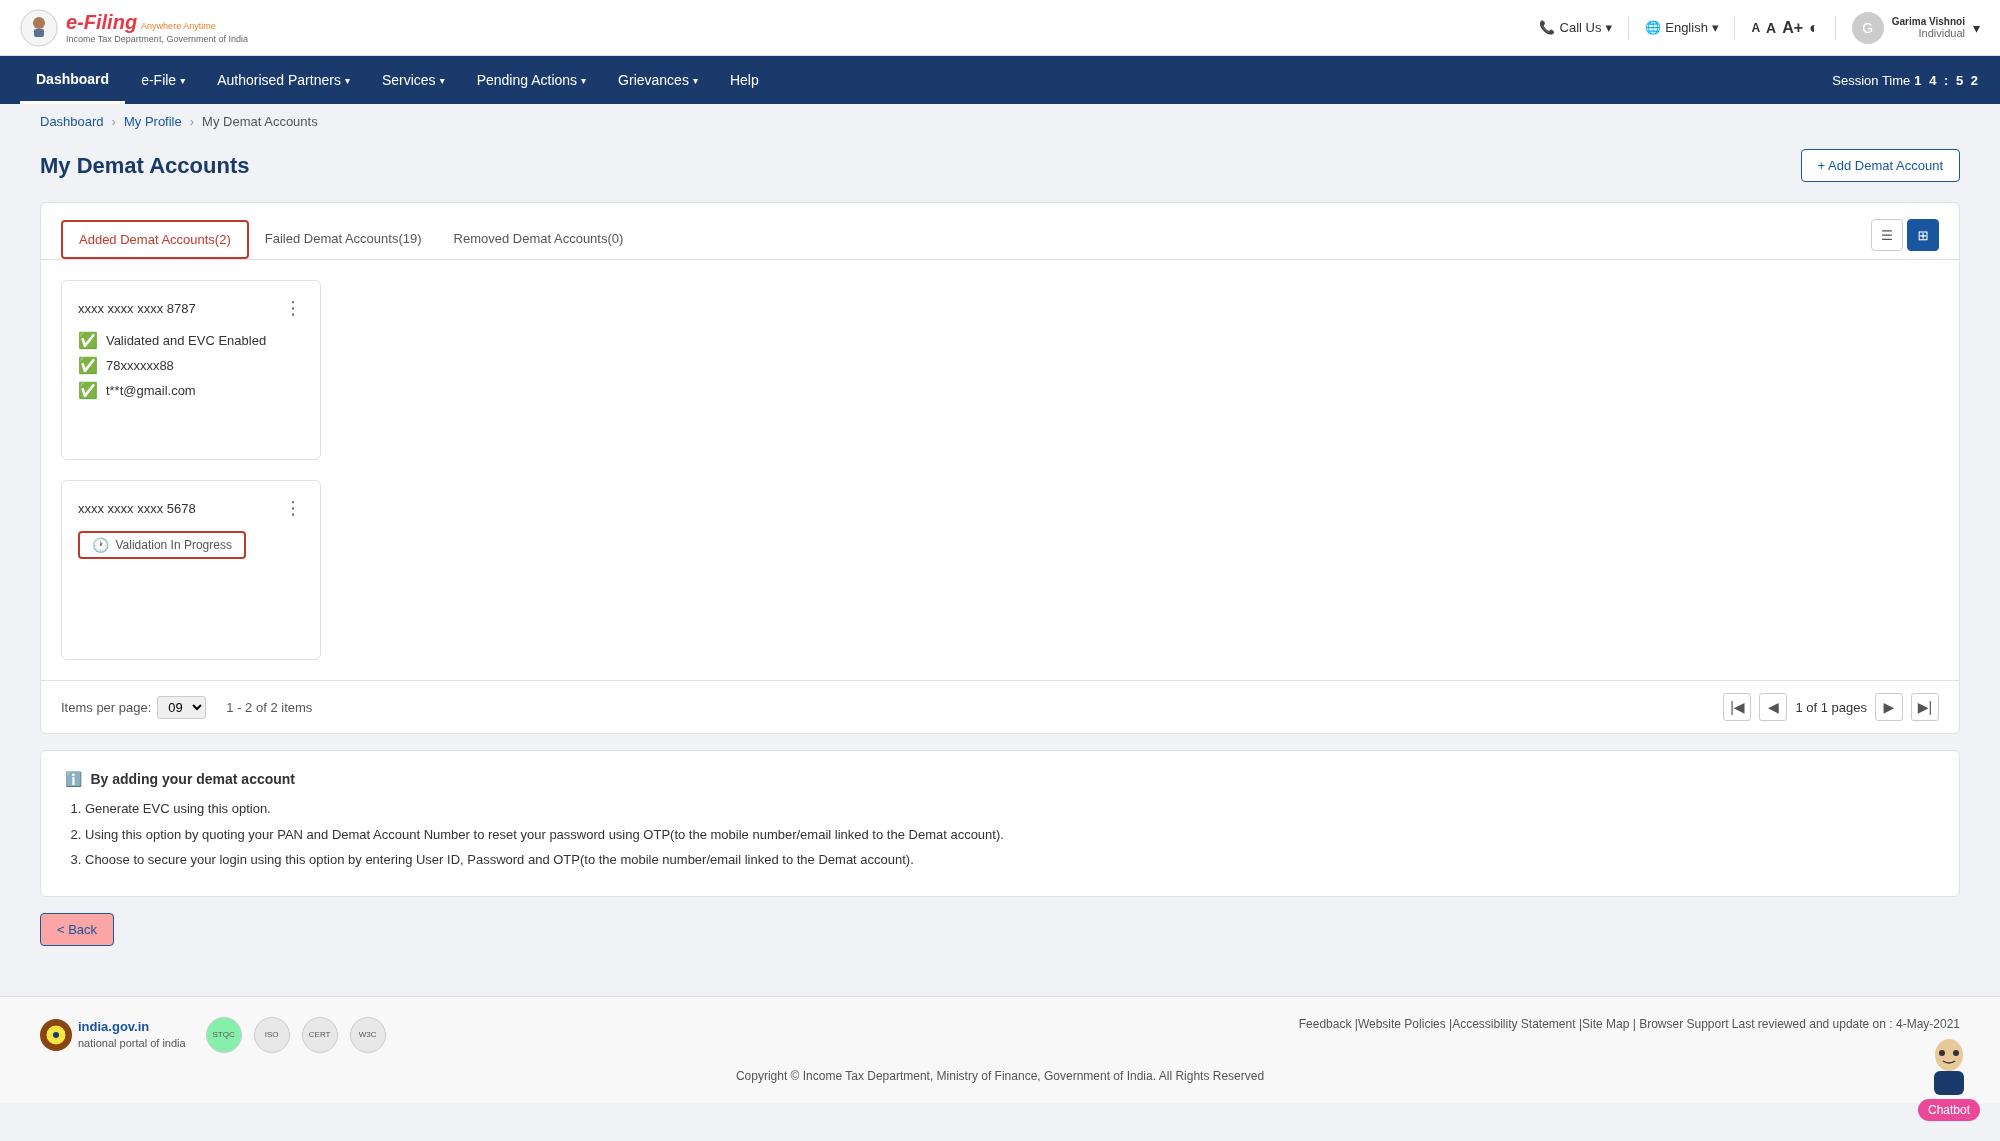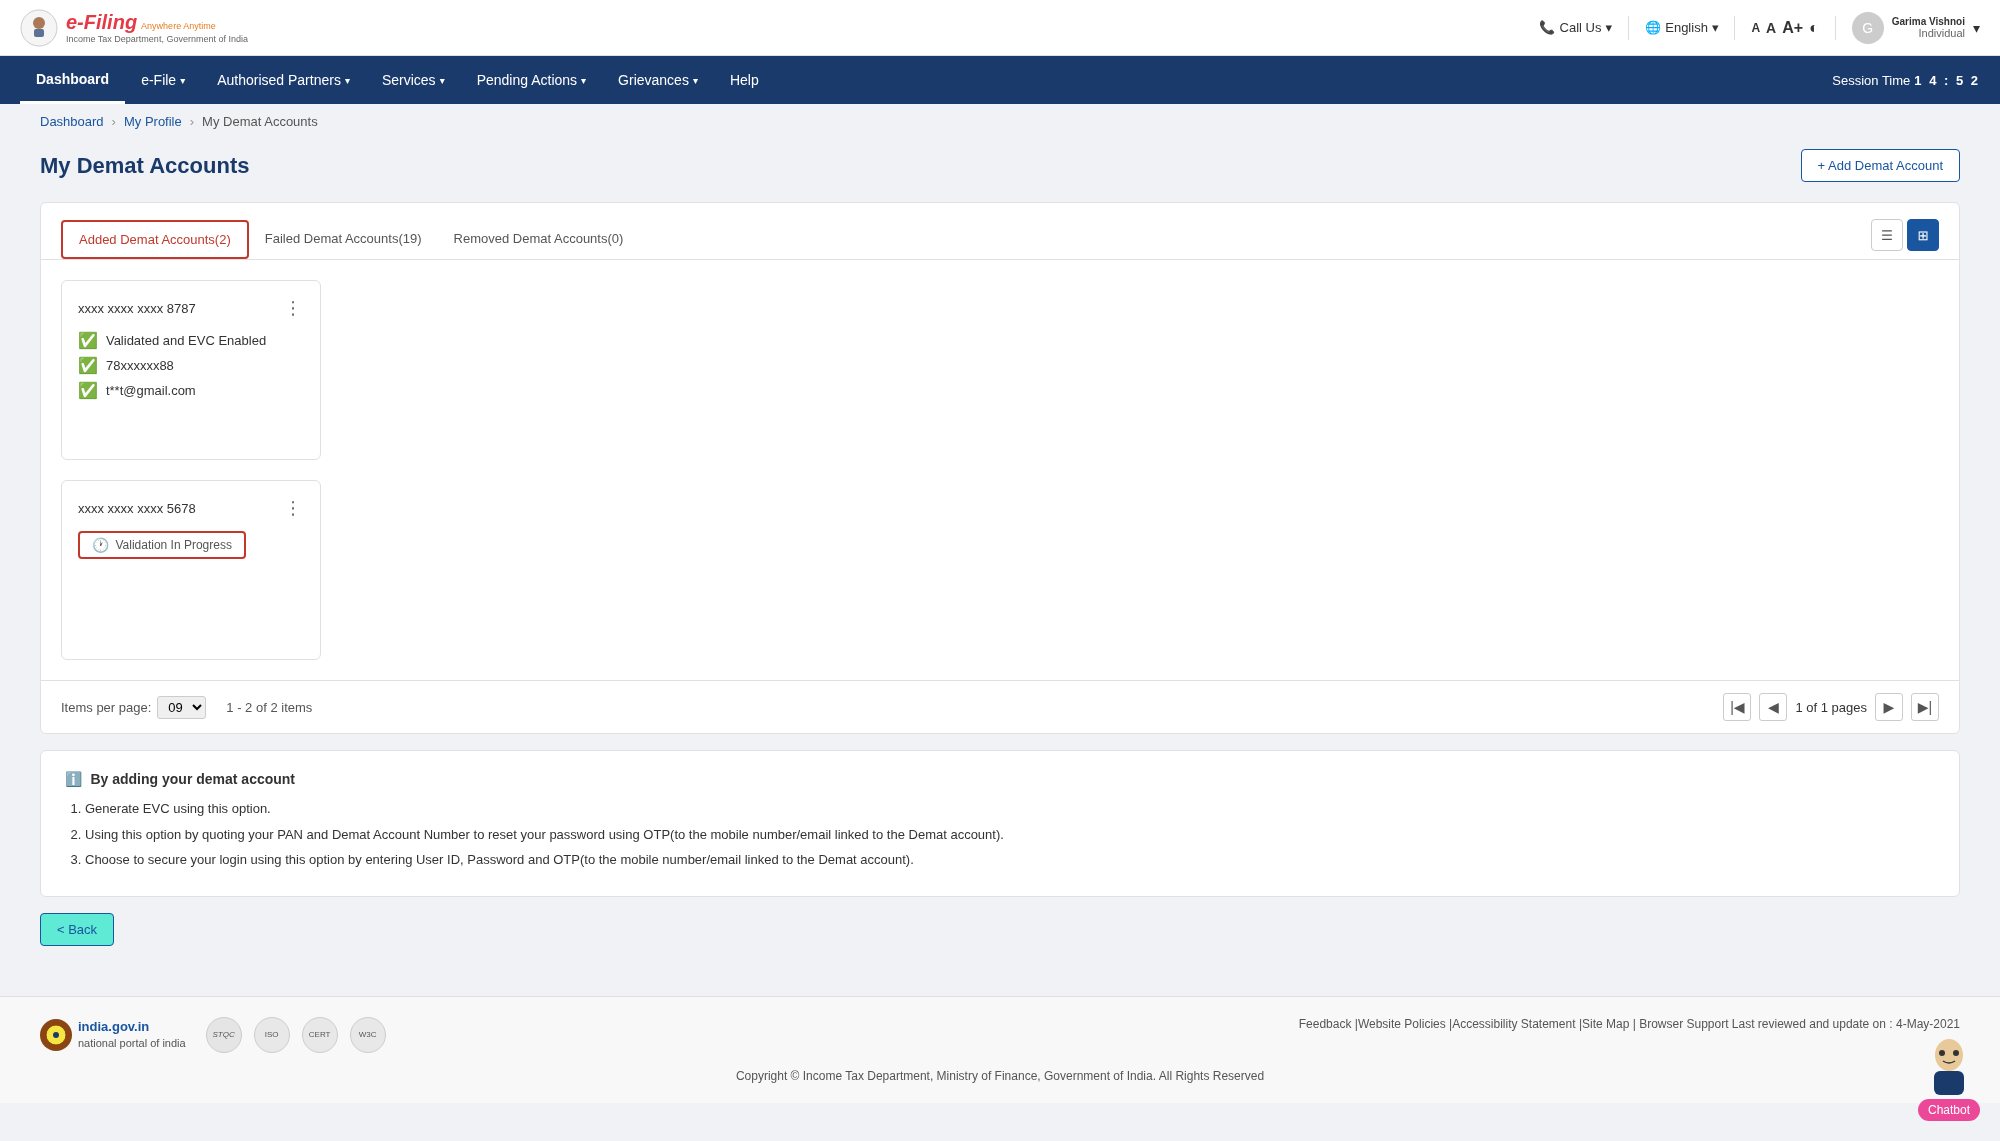--- a/index.html
+++ b/index.html
@@ -236,21 +236,21 @@
       font-weight: bold;
       color: #333;
       margin-bottom: 12px;
     }
     .info-section ol { padding-left: 20px; }
     .info-section ol li { margin-bottom: 6px; font-size: 13px; color: #333; line-height: 1.5; }
 
     
     .back-btn {
       border: 1px solid #1a56a0;
-      background: #5eead4;
+      background: #fca5a5;
       color: #1a56a0;
       padding: 8px 16px;
       border-radius: 4px;
       cursor: pointer;
       font-size: 13px;
       display: inline-flex;
       align-items: center;
       gap: 4px;
     }
 
@@ -537,21 +537,21 @@
           <circle cx="12" cy="12" r="10" fill="#f5e642" stroke="#8B4513" stroke-width="1"></circle>
           <circle cx="12" cy="12" r="3" fill="#1a3a6b"></circle>
         </svg>
       </div>
       <div class="india-gov-text">
         <strong>india.gov.in</strong>
         <div>national portal of india</div>
       </div>
     </div>
     <div class="footer-logos">
-      <div class="footer-badge" style="background:#e5e5e5; font-size:8px;font-style:italic;">STQC</div>
+      <div class="footer-badge" style="background:#86efac; font-size:8px;">STQC</div>
       <div class="footer-badge" style="background:#e8e8e8; font-size:8px;">ISO</div>
       <div class="footer-badge" style="background:#e8e8e8; font-size:8px;">CERT</div>
       <div class="footer-badge" style="background:#e8e8e8; font-size:8px;">W3C</div>
     </div>
     <div class="footer-links">
       <span>Feedback |Website Policies |Accessibility Statement |Site Map | Browser Support  Last reviewed and update on : 4-May-2021</span>
     </div>
   </div>
   <div class="footer-copyright">Copyright © Income Tax Department, Ministry of Finance, Government of India. All Rights Reserved</div>
 </div>

